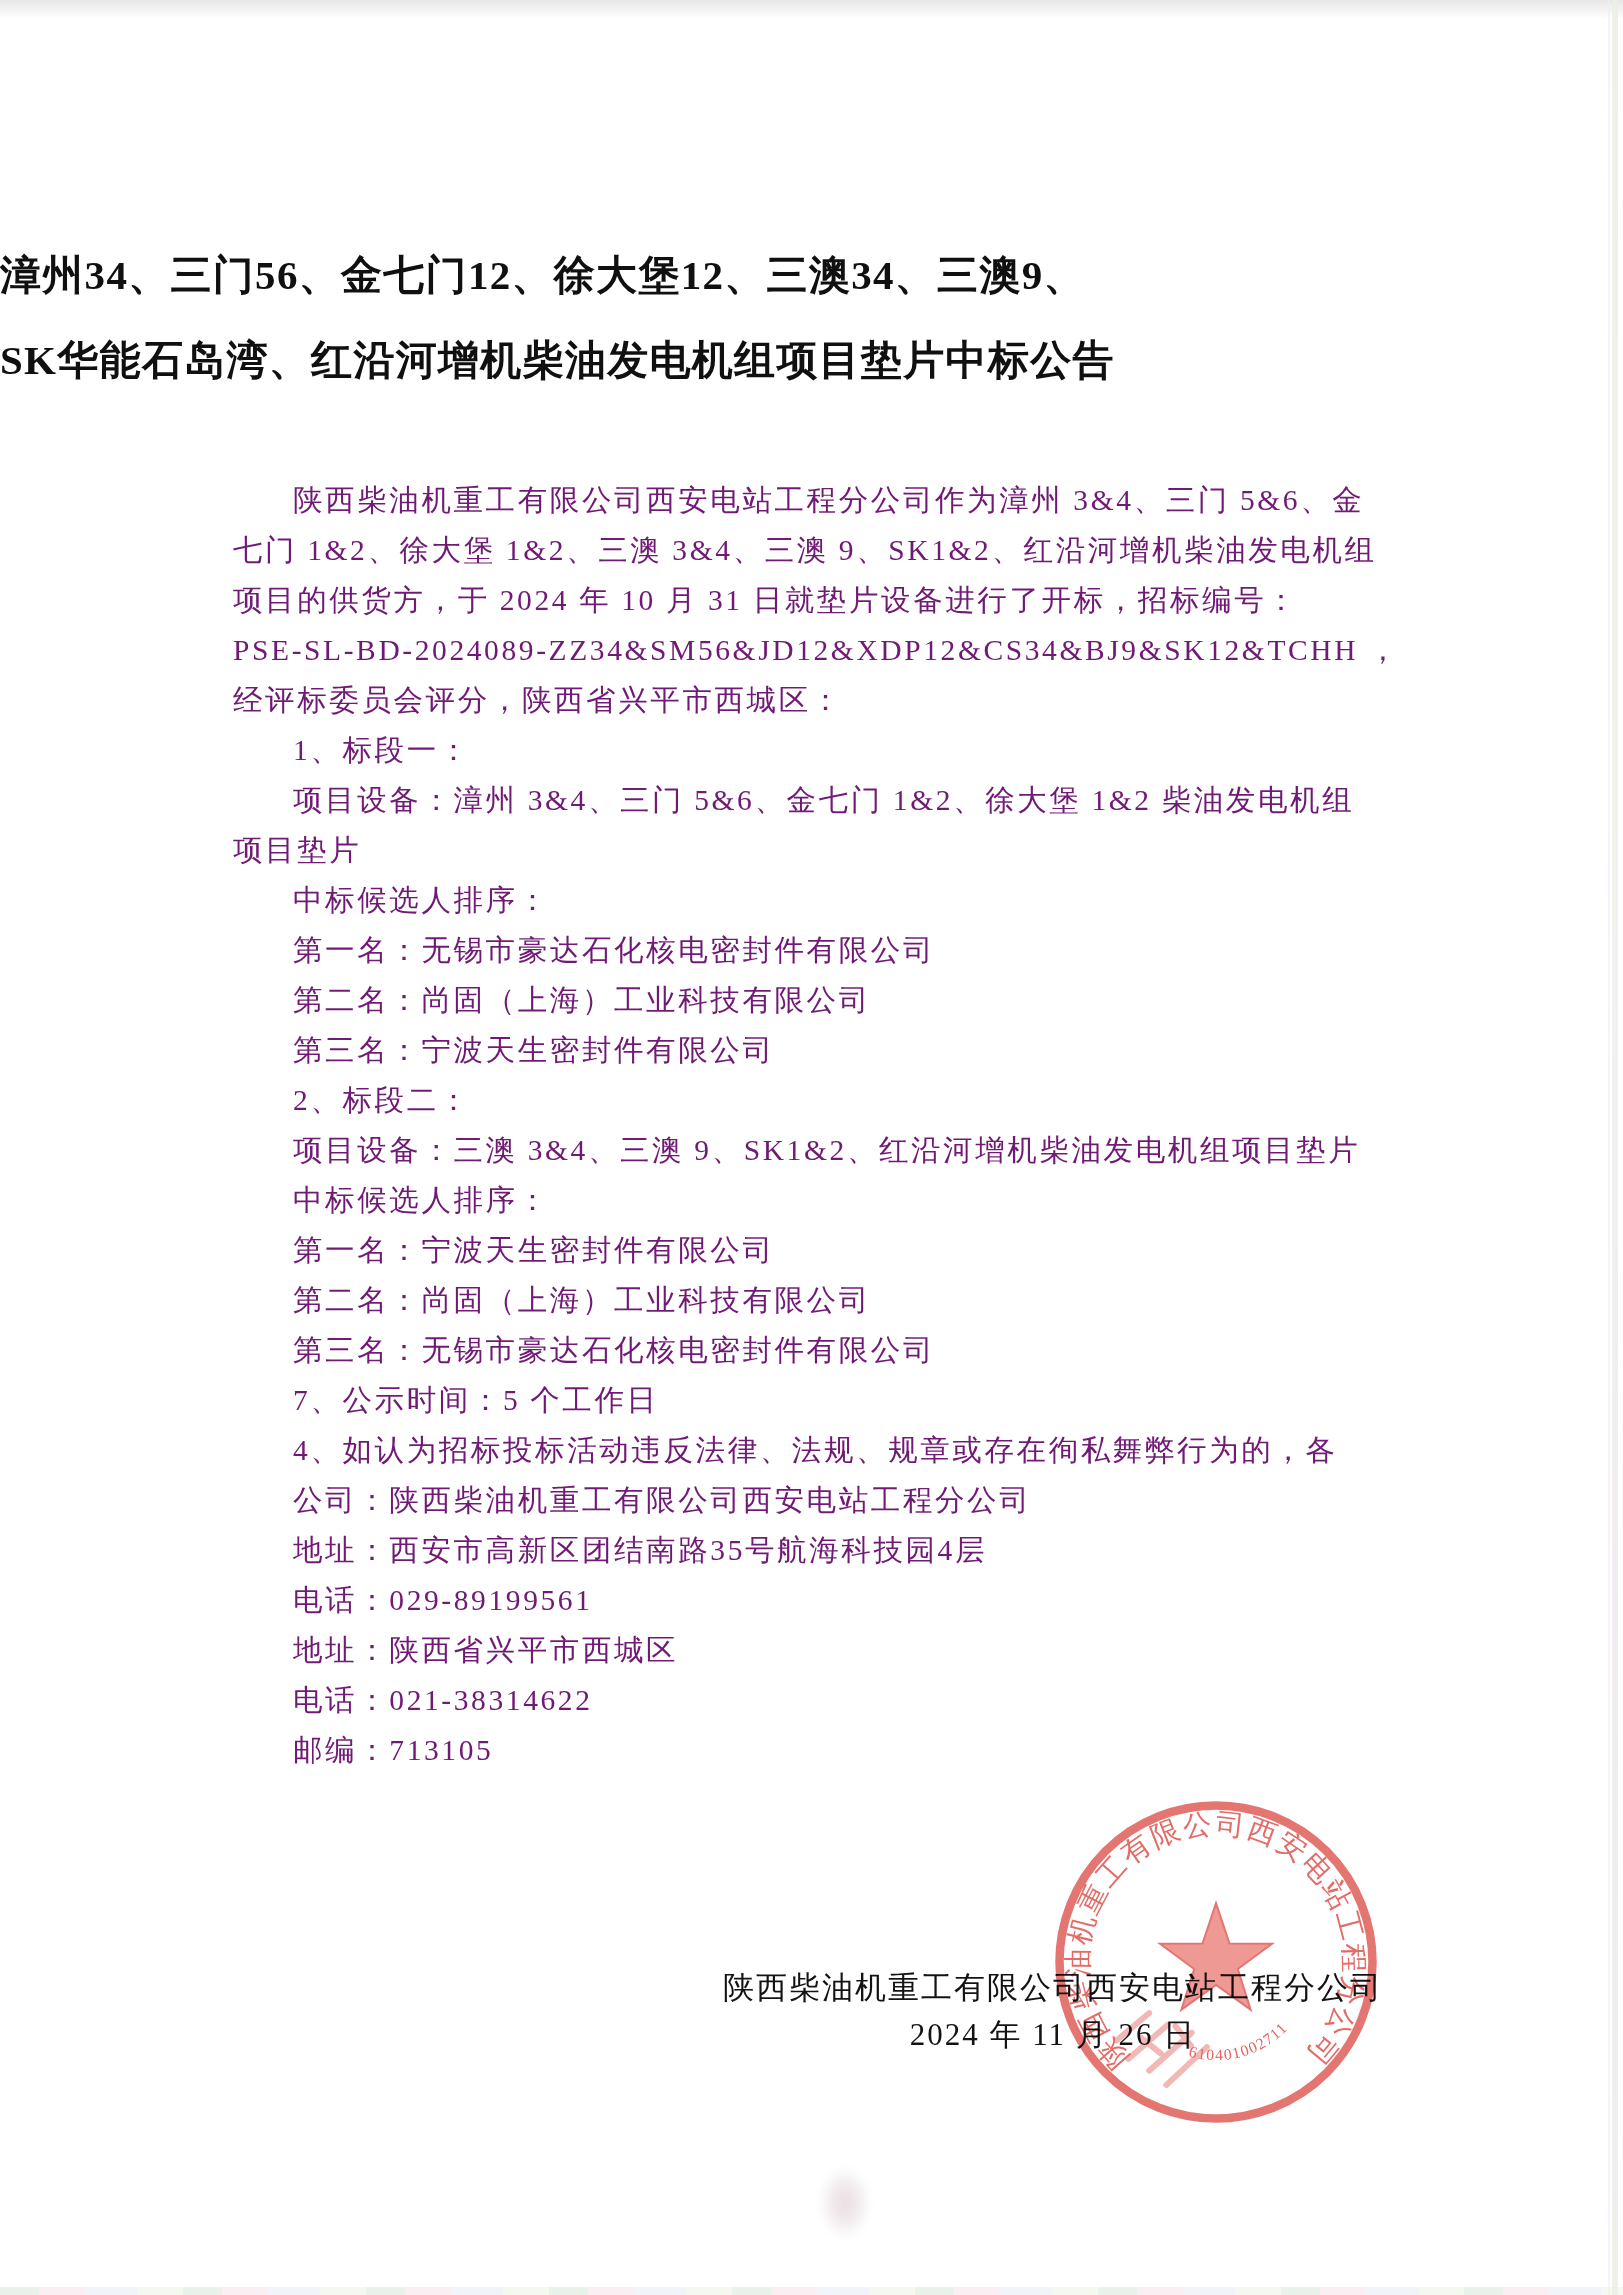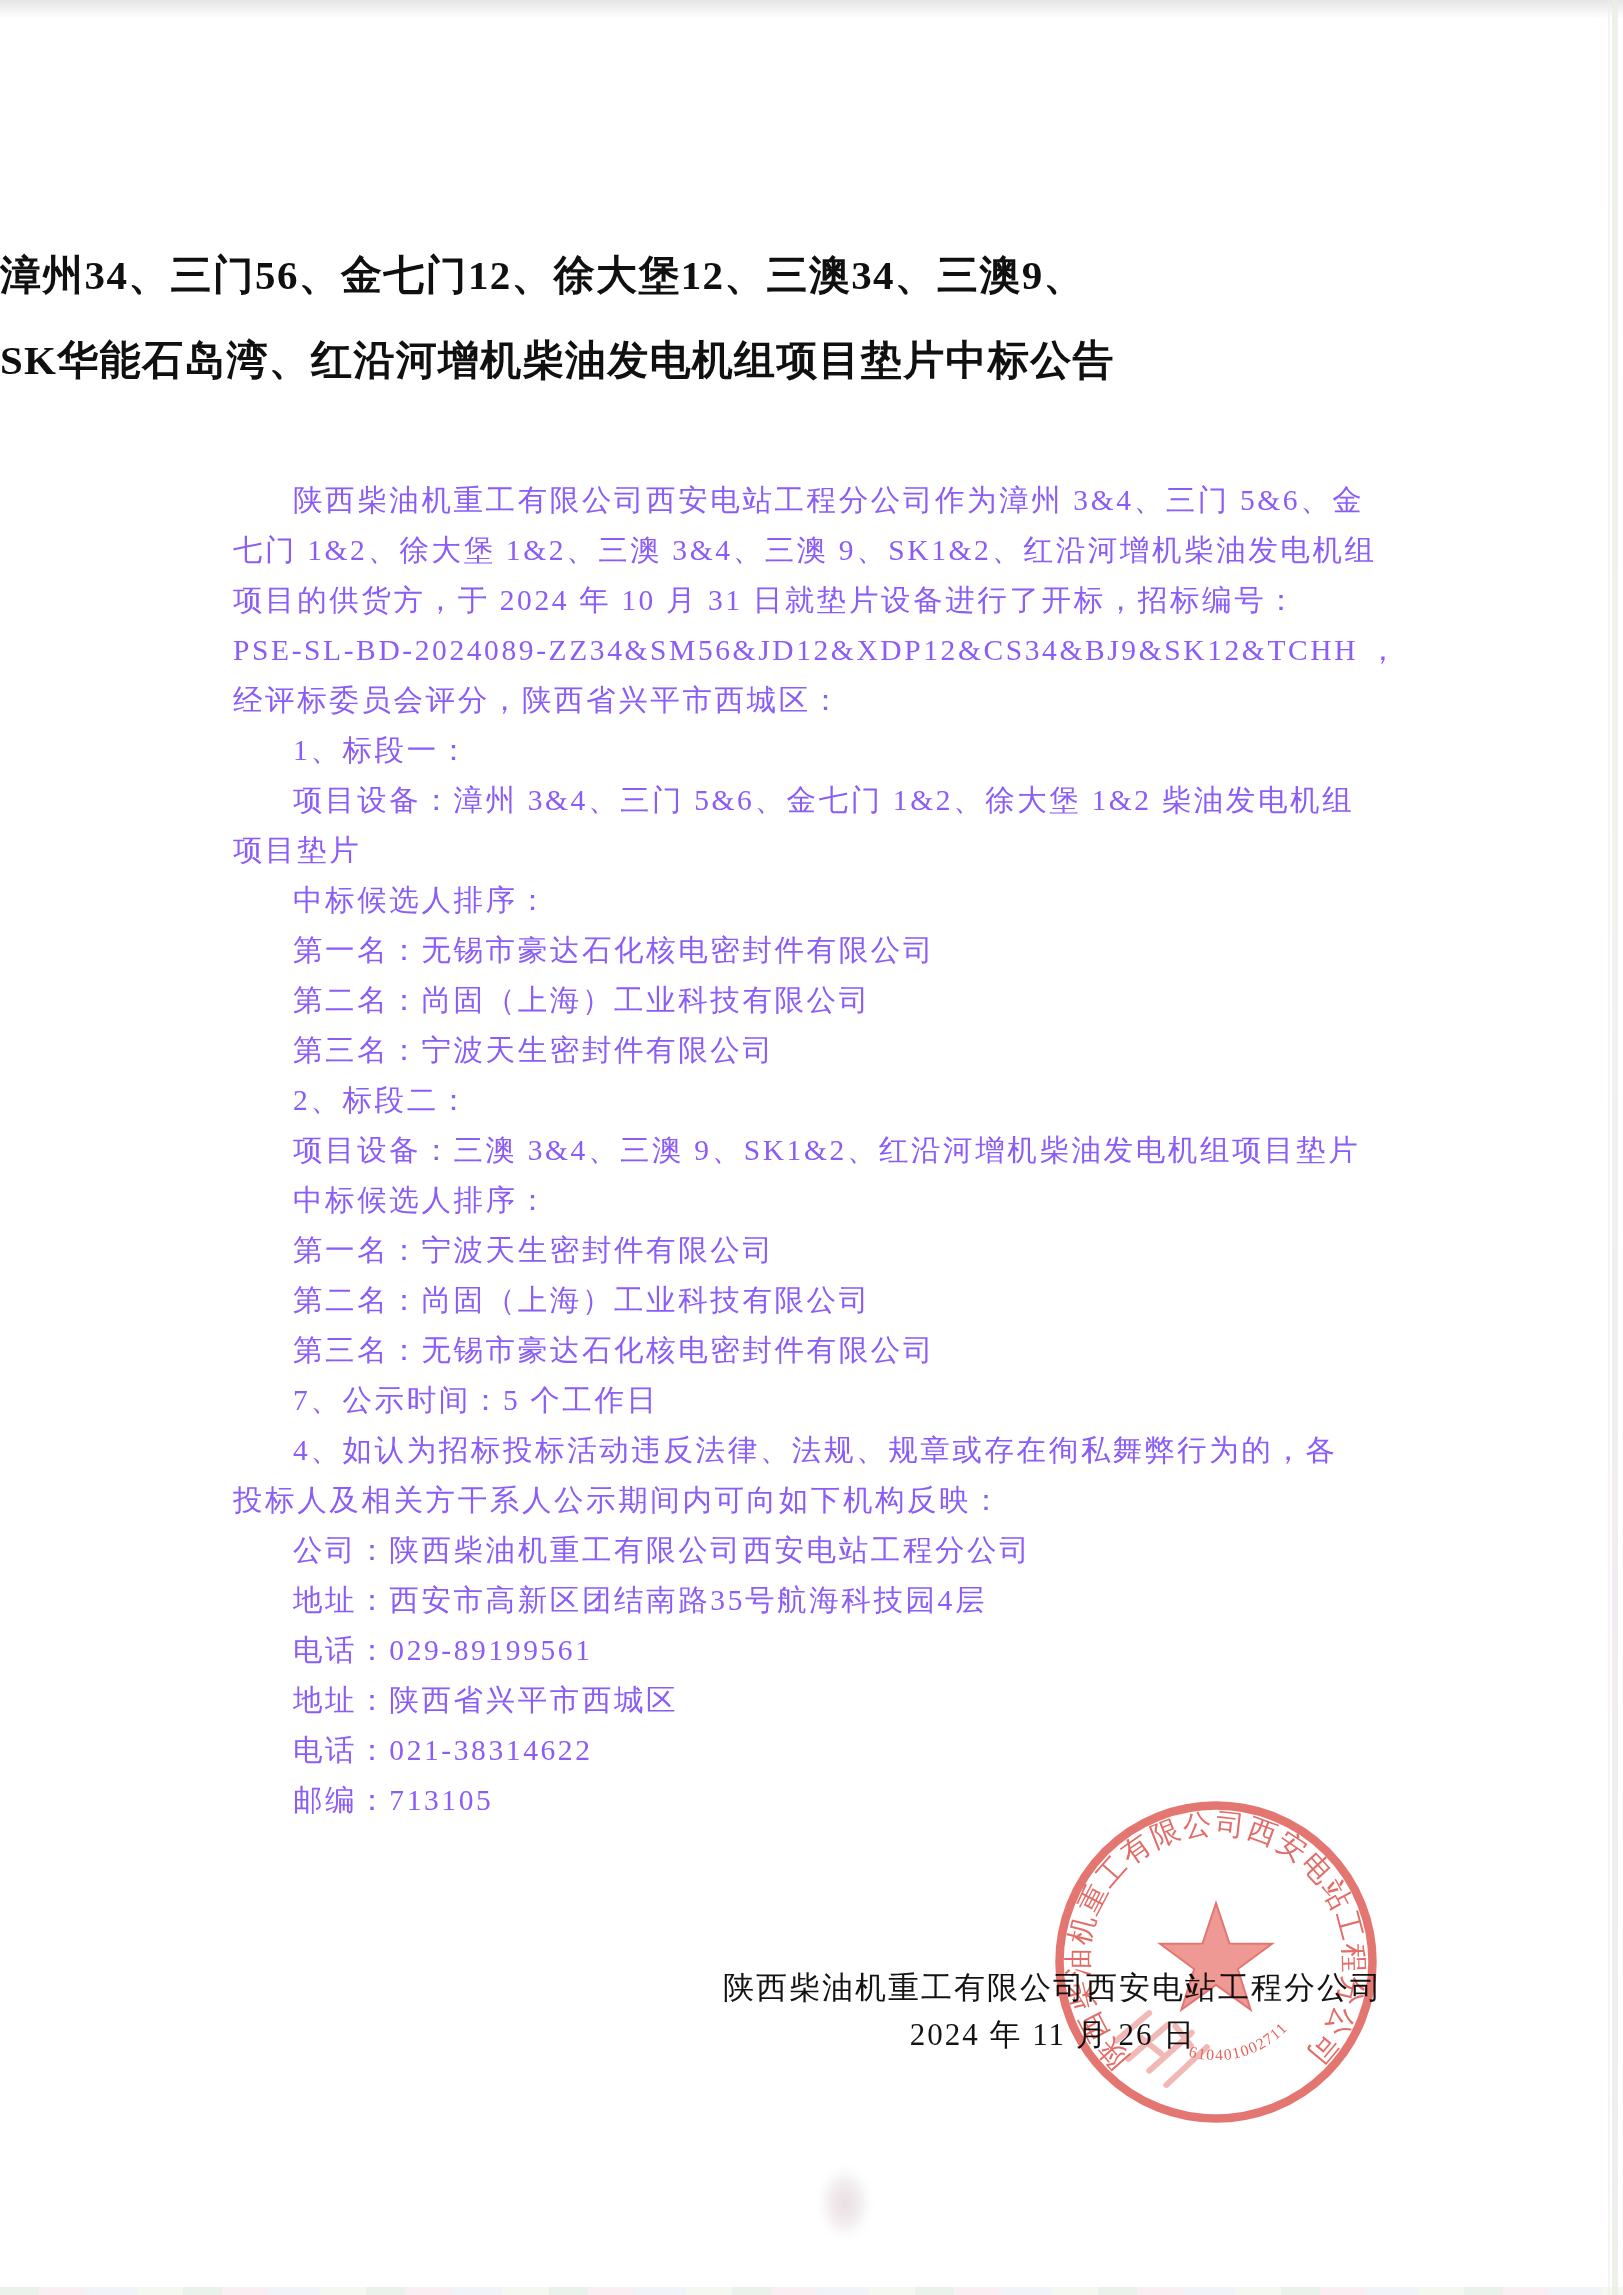--- a/index.html
+++ b/index.html
@@ -17,21 +17,21 @@
   .scan-bottom{position:absolute;bottom:0;left:0;width:100%;height:8.5px;opacity:.45;
     background:repeating-linear-gradient(90deg,#cfe3d2 0 39px,#f3dce6 39px 85px,#dfe7f0 85px 137px,#e8f0dd 137px 183px);}
   .scan-smudge{position:absolute;left:819px;top:2167px;width:52px;height:72px;border-radius:50%;
     background:radial-gradient(closest-side,#d8c3c9,#e6dde0 55%,rgba(255,255,255,0));
     filter:blur(3.9px);opacity:.55;}
   
   .doc-title{position:absolute;top:233px;left:0;width:1623px;text-align:left;
     font-weight:bold;font-size:41px;line-height:85px;color:#101010;letter-spacing:1.3px;white-space:nowrap;}
   
   .body-text{position:absolute;left:233px;top:475px;width:1160px;font-size:29.5px;
-    letter-spacing:2.6px;color:#8b5cf6;}
+    letter-spacing:2.6px;color:#701a75;}
   .body-line{height:50px;line-height:50px;white-space:nowrap;}
   .body-line.indent{padding-left:60px;}
   
   .sig-block{position:absolute;top:1964px;right:240px;text-align:center;font-size:31px;
     letter-spacing:2px;color:#131313;}
   .sig-line{line-height:47px;white-space:nowrap;}
   
   .seal{position:absolute;left:1051px;top:1797px;width:330px;height:330px;
     mix-blend-mode:multiply;opacity:.93;}
   .seal text{font-family:"Liberation Serif","DejaVu Serif",serif;}
@@ -64,21 +64,20 @@
     <div class="body-line indent">第二名：尚固（上海）工业科技有限公司</div>
     <div class="body-line indent">第三名：宁波天生密封件有限公司</div>
     <div class="body-line indent">2、标段二：</div>
     <div class="body-line indent">项目设备：三澳 3&amp;4、三澳 9、SK1&amp;2、红沿河增机柴油发电机组项目垫片</div>
     <div class="body-line indent">中标候选人排序：</div>
     <div class="body-line indent">第一名：宁波天生密封件有限公司</div>
     <div class="body-line indent">第二名：尚固（上海）工业科技有限公司</div>
     <div class="body-line indent">第三名：无锡市豪达石化核电密封件有限公司</div>
     <div class="body-line indent">7、公示时间：5 个工作日</div>
     <div class="body-line indent">4、如认为招标投标活动违反法律、法规、规章或存在徇私舞弊行为的，各</div>
-    <div class="body-line">投标人及相关方干系人公示期间内可向如下机构反映：</div>
     <div class="body-line indent">公司：陕西柴油机重工有限公司西安电站工程分公司</div>
     <div class="body-line indent">地址：西安市高新区团结南路35号航海科技园4层</div>
     <div class="body-line indent">电话：029-89199561</div>
     <div class="body-line indent">地址：陕西省兴平市西城区</div>
     <div class="body-line indent">电话：021-38314622</div>
     <div class="body-line indent">邮编：713105</div>
   </div>
 
 <div class="sig-block">
   <div class="sig-line">陕西柴油机重工有限公司西安电站工程分公司</div>

